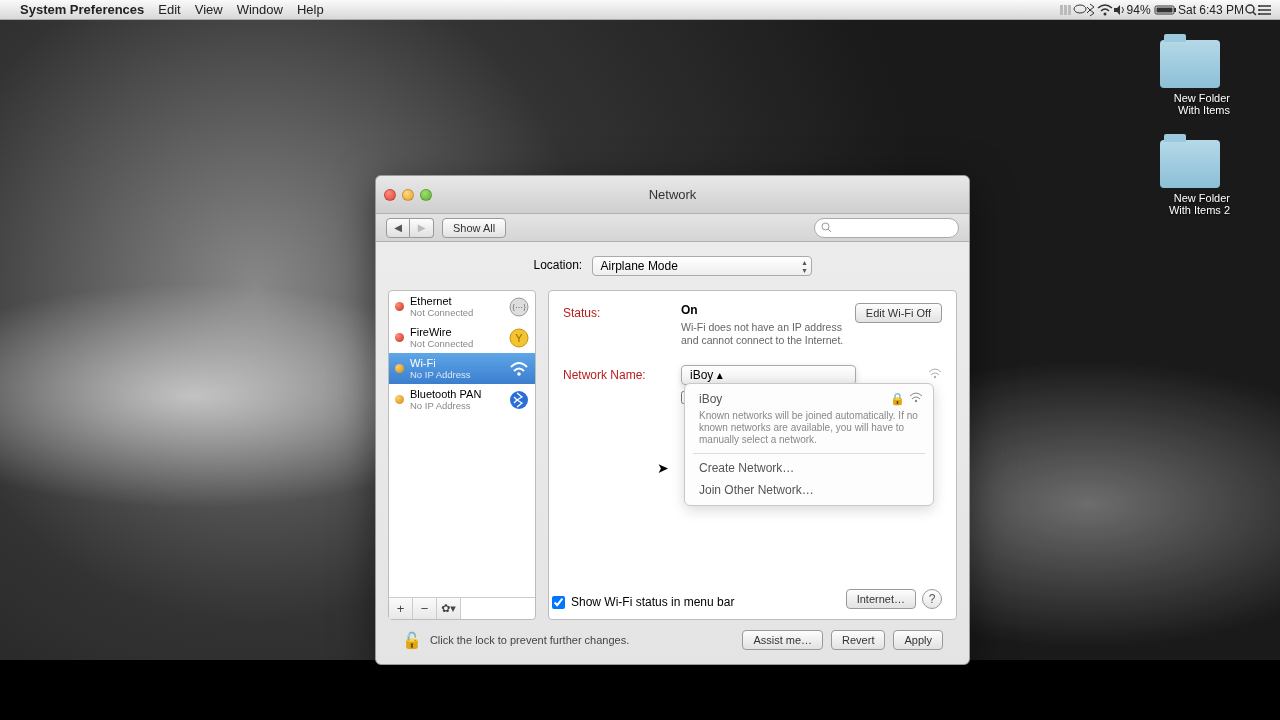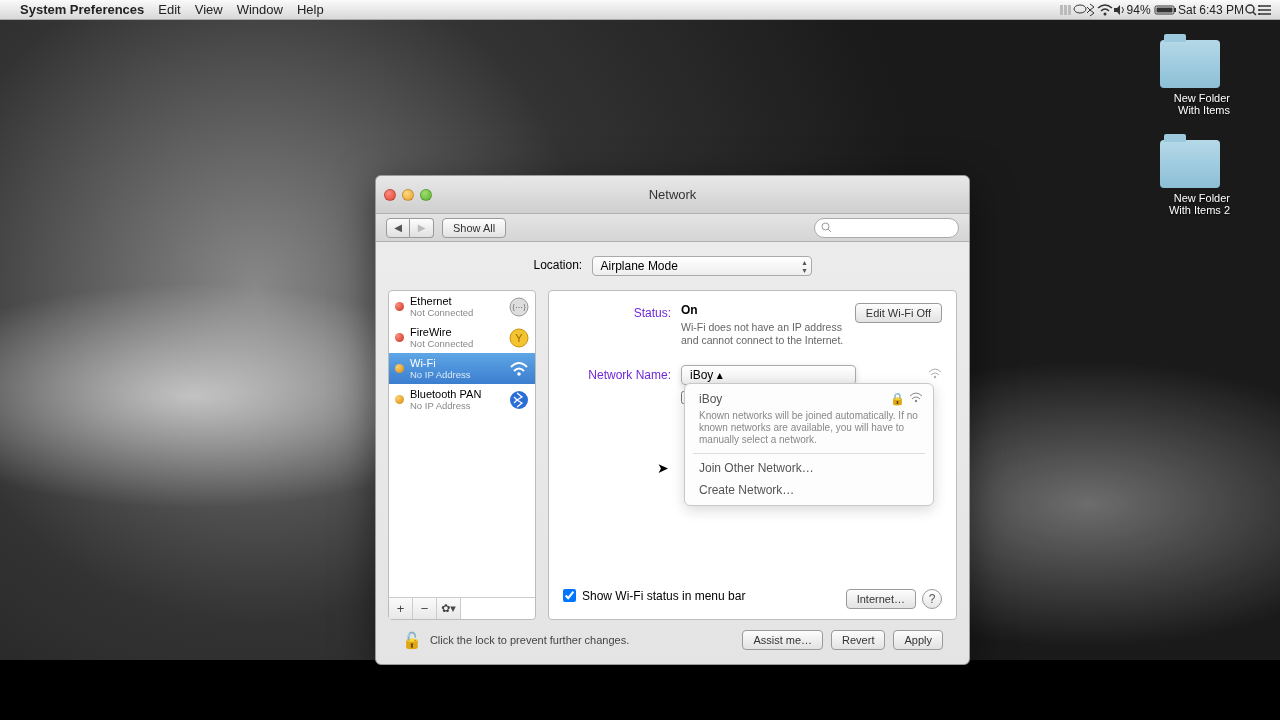--- a/index.html
+++ b/index.html
@@ -59,28 +59,28 @@
 .svc .name{font-size:11px; line-height:12px;}
 .svc .sub{font-size:9.5px; color:#888;}
 .svc.selected .sub{color:#dbe9f7;}
 .svc .icon{width:20px;height:20px; display:flex;align-items:center;justify-content:center;}
 .svc .icon svg{display:block;}
 .sidebar-footer{height:22px;border-top:1px solid #ccc; display:flex; align-items:center;}
 .sb-btn{width:24px;height:21px;border-right:1px solid #ccc;display:flex;align-items:center;justify-content:center;font-size:13px;color:#444;background:linear-gradient(#fafafa,#e8e8e8);}
 
 .main { flex:1; border:1px solid #bcbcbc; border-radius:4px; background:#fff; padding:12px 14px 10px; height:330px; position:relative; }
 .row { display:flex; align-items:flex-start; margin-bottom:8px; font-size:12px; }
-.row .lbl{ width:118px; text-align:right; padding-right:10px; color:#6d28d9; padding-top:3px;}
+.row .lbl{ width:118px; text-align:left; padding-right:10px; color:#b91c1c; padding-top:3px;}
 .row .val{ flex:1; }
 .val .bold{font-weight:bold;}
 .desc{font-size:10.5px;color:#666; margin-top:4px; line-height:13px;}
 .main .select2 { width:175px;height:20px;border:1px solid #aaa;border-radius:4px;background:linear-gradient(#fff,#eee);padding:0 8px;line-height:18px;font-size:12px;position:relative; margin-bottom:3px; box-shadow:0 2px 6px rgba(0,0,0,0.15);}
 .check-row{display:flex;align-items:flex-start;gap:6px;font-size:12px;margin-top:4px;}
 .check-row input{margin-top:2px;}
-.bottom-row{position:absolute;left:14px;right:14px;bottom:10px;display:flex;align-items:flex-start;font-size:12px;gap:6px;}
+.bottom-row{position:absolute;left:3px;right:14px;bottom:10px;display:flex;align-items:flex-end;font-size:12px;gap:6px;}
 .help{width:20px;height:20px;border:1px solid #999;border-radius:50%;display:flex;align-items:center;justify-content:center;font-size:12px;color:#555;background:linear-gradient(#fff,#e6e6e6);}
 
 
 .popover { position:absolute; top:92px; left:135px; width:250px; background:#fdfdfd; border:1px solid #c8c8c8; border-radius:6px; box-shadow:0 4px 14px rgba(0,0,0,0.15); padding:4px 0; font-size:12px; }
 .popover .popt{padding:4px 14px;color:#555;}
 .popover .line{height:1px;background:#ddd;margin:3px 8px;}
 .popover .desc2{font-size:10px;color:#888;padding:0 14px 4px;line-height:12px;}
 .popover .wifi-ind{position:absolute;right:10px;}
 
 .footer{display:flex;align-items:center;padding:10px 14px 0;font-size:11px;color:#444;gap:8px;}
@@ -304,22 +304,22 @@
             <span>iBoy</span>
             <span class="wifi-ind" style="right:28px;">🔒</span>
             <span class="wifi-ind"><svg width="14" height="11">
                   <path d="M1 4 Q7 -2 13 4" stroke="#888" fill="none"></path>
                   <path d="M3 7 Q7 3 11 7" stroke="#888" fill="none"></path>
                   <circle cx="7" cy="9" r="1.2" fill="#888"></circle>
                 </svg></span>
           </div>
           <div class="desc2">Known networks will be joined automatically. If no known networks are available, you will have to manually select a network.</div>
           <div class="line"></div>
+          <div class="popt">Create Network…</div>
           <div class="popt">Join Other Network…</div>
-          <div class="popt">Create Network…</div>
         </div>
 
         <div class="bottom-row">
           <input type="checkbox" checked="" style="">
           <span>Show Wi-Fi status in menu bar</span>
           <span style="flex:1"></span>
           <span class="btn">Internet…</span>
           <span class="help">?</span>
         </div>
       </div>

